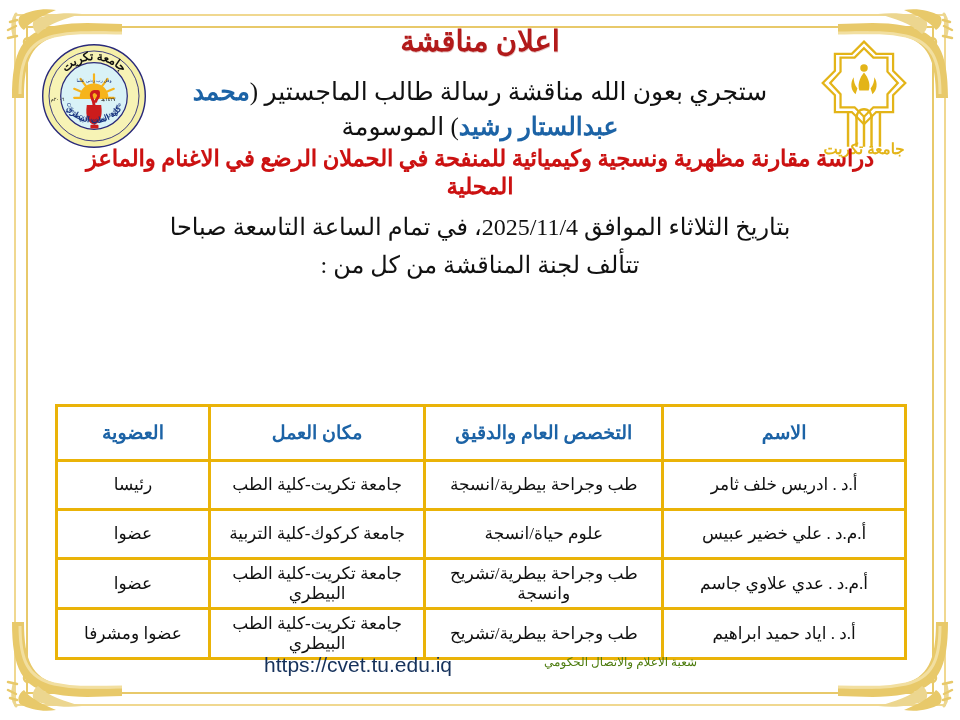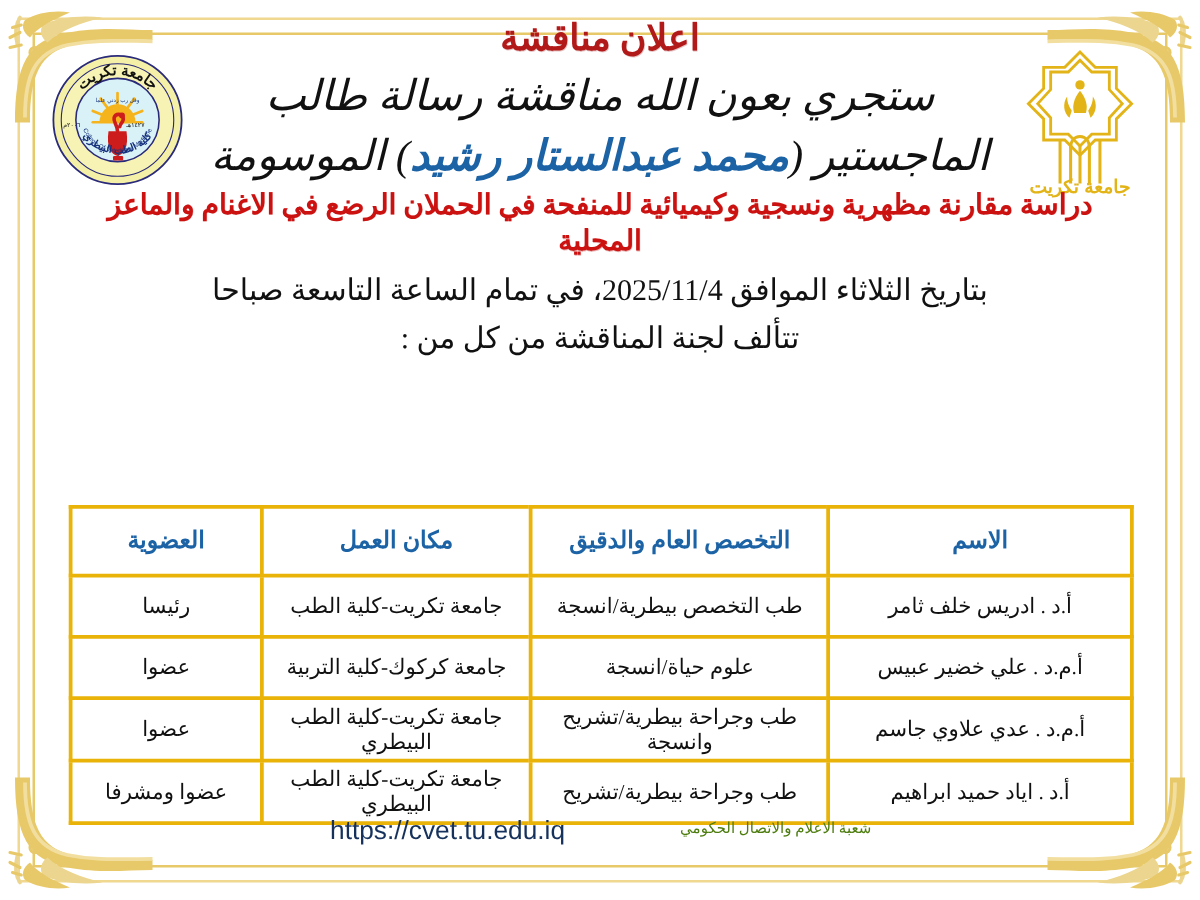--- a/index.html
+++ b/index.html
@@ -63,42 +63,41 @@
     width: 104px;
     height: 122px;
   }
   .logo-left svg, .logo-right svg { width: 100%; height: 100%; display: block; }
 
   
   .content {
     position: absolute;
     left: 48px;
     right: 48px;
-    top: 10px;
+    top: 20px;
     text-align: center;
   }
 
   .ann-title {
     color: #b21a1a;
     font-weight: bold;
     font-size: 29px;
     letter-spacing: 0px;
     line-height: 1.1;
     margin: 6px 0 2px 0;
     text-shadow: 0.5px 0.5px 0 rgba(150,20,20,0.25);
   }
 
   .line-intro {
     color: #111111;
-    font-size: 34px;
+    font-size: 25px;
     line-height: 1.42;
-    margin: 6px auto 0 auto;
+    margin: 16px auto 0 auto;
     width: 640px;
     direction: rtl;
-    font-style: italic;
   }
   .student-name {
     color: #1c63a6;
     font-weight: bold;
   }
 
   .thesis-title {
     color: #cc1111;
     font-weight: bold;
     font-size: 22.5px;
@@ -344,21 +343,21 @@
         <tr>
           <th>الاسم</th>
           <th>التخصص العام والدقيق</th>
           <th>مكان العمل</th>
           <th>العضوية</th>
         </tr>
       </thead>
       <tbody>
         <tr>
           <td>أ.د . ادريس خلف ثامر</td>
-          <td>طب التخصص بيطرية/انسجة</td>
+          <td>طب وجراحة بيطرية/انسجة</td>
           <td>جامعة تكريت-كلية الطب</td>
           <td>رئيسا</td>
         </tr>
         <tr>
           <td>أ.م.د . علي خضير عبيس</td>
           <td>علوم حياة/انسجة</td>
           <td>جامعة كركوك-كلية التربية</td>
           <td>عضوا</td>
         </tr>
         <tr>

